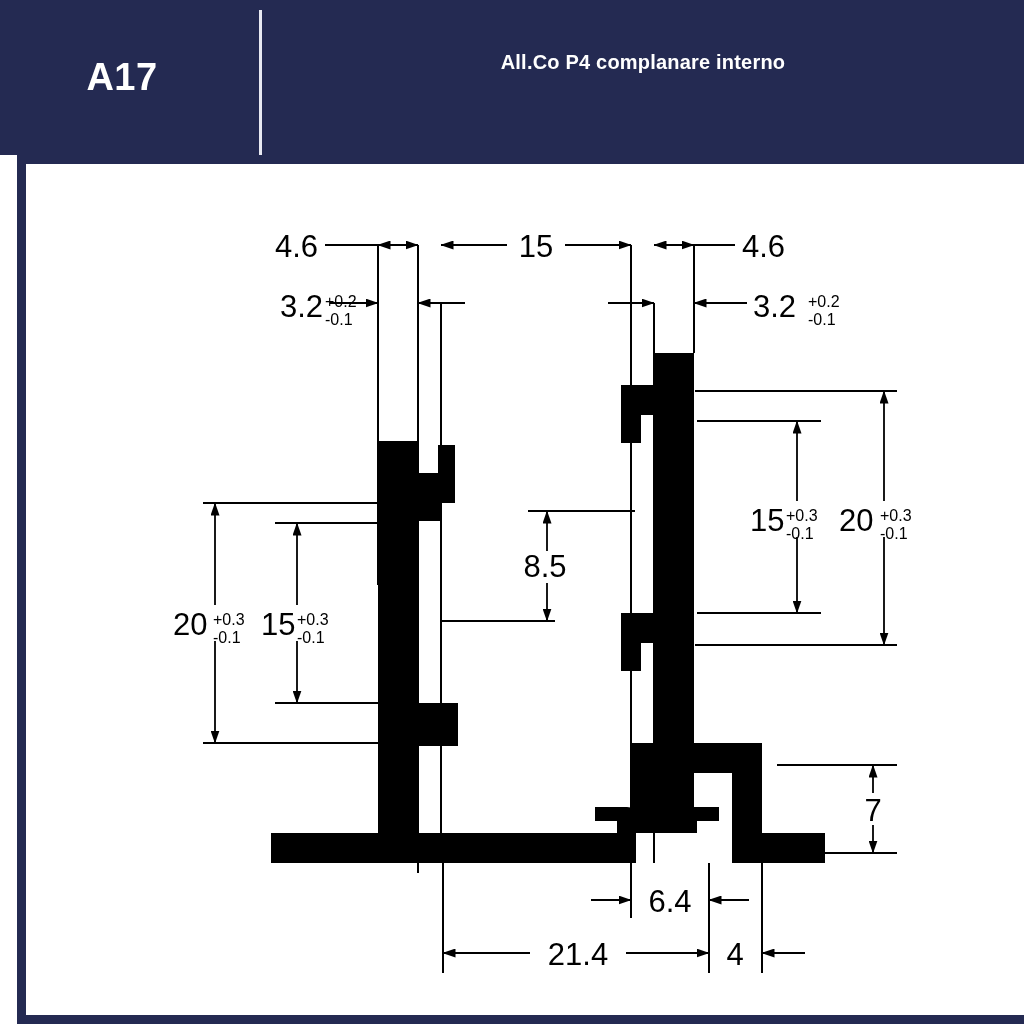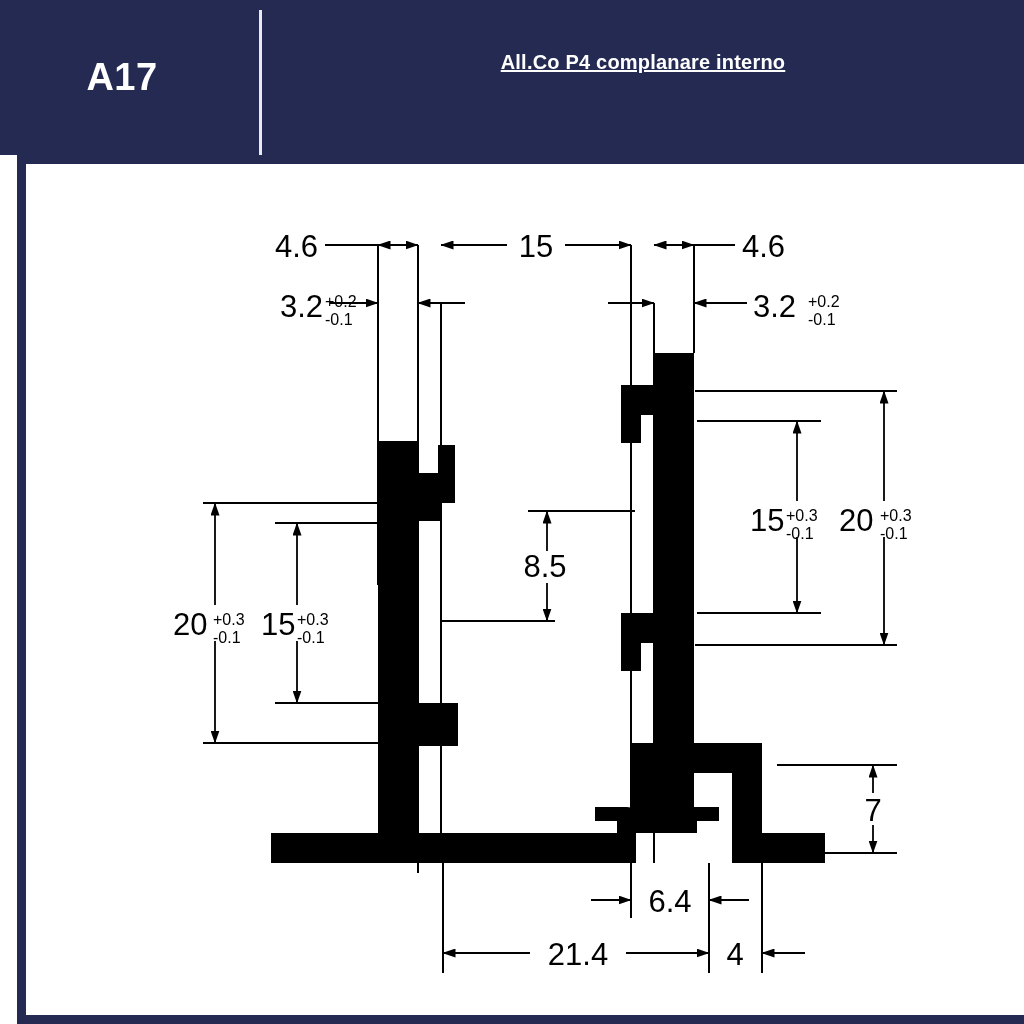--- a/index.html
+++ b/index.html
@@ -59,21 +59,20 @@
     height: 155px;
     display: flex;
     align-items: center;
     justify-content: center;
     color: #ffffff;
     font-size: 20px;
     font-weight: bold;
     letter-spacing: 0.2px;
     padding-bottom: 30px;
     box-sizing: border-box;
-    text-decoration: underline;
   }
   
   #frame {
     position: absolute;
     left: 0;
     top: 155px;
     width: 1024px;
     height: 869px;
     border: 9px solid #242a52;
     box-sizing: border-box;

